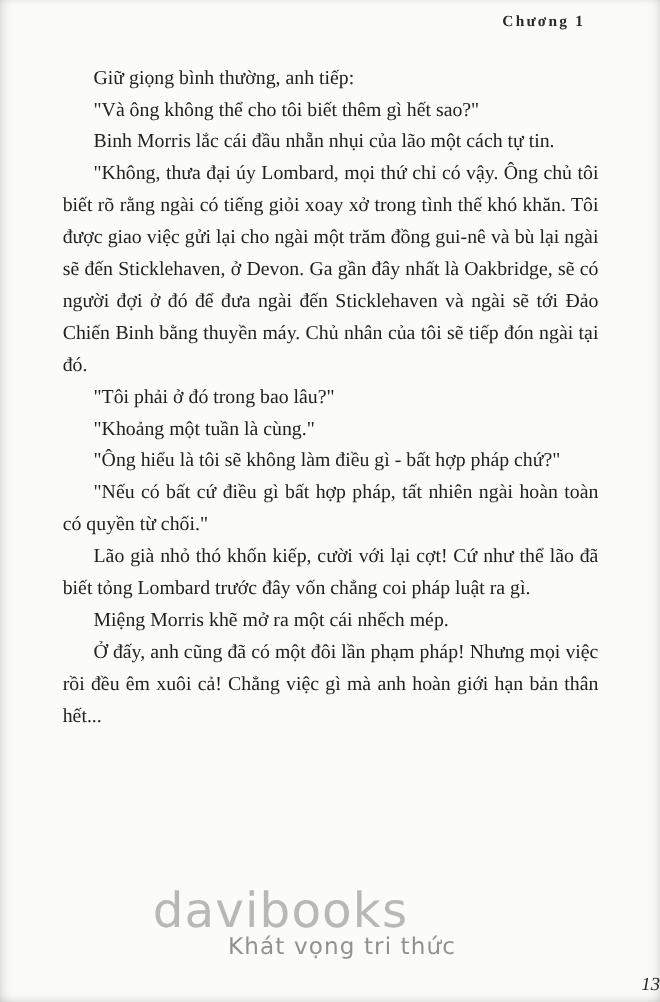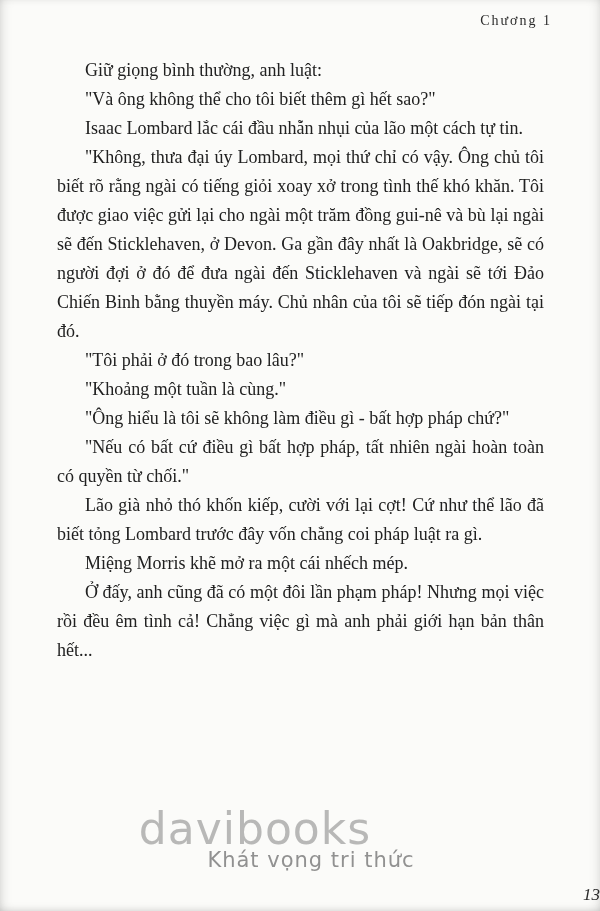--- a/index.html
+++ b/index.html
@@ -18,24 +18,25 @@
   .page {
     position: absolute;
     inset: 0;
     box-shadow: inset 6px 0 14px -8px rgba(0,0,0,0.25),
                 inset -6px 0 14px -8px rgba(0,0,0,0.20),
                 inset 0 -6px 12px -8px rgba(0,0,0,0.15);
   }
   .chapter-header {
     position: absolute;
     top: 13px;
-    right: 48px;
+    right: 68px;
     font-size: 14px;
     letter-spacing: 2px;
     color: #2b2b2b;
+    font-weight: bold;
   }
   .content {
     position: absolute;
     top: 56px;
     left: 57px;
     right: 56px;
   }
   .content p.para {
     margin: 0;
     font-size: 18px;
@@ -82,31 +83,31 @@
   }
 </style>
 </head>
 <body>
 
 <div class="page">
 
   <div class="chapter-header">Chương  1</div>
 
   <div class="content" id="paragraph-list">
-      <p class="para">Giữ giọng bình thường, anh luật:</p>
+      <p class="para">Giữ giọng bình thường, anh tiếp:</p>
       <p class="para">"Và ông không thể cho tôi biết thêm gì hết sao?"</p>
-      <p class="para">Isaac Lombard lắc cái đầu nhẵn nhụi của lão một cách tự tin.</p>
+      <p class="para">Binh Morris lắc cái đầu nhẵn nhụi của lão một cách tự tin.</p>
       <p class="para">"Không, thưa đại úy Lombard, mọi thứ chỉ có vậy. Ông chủ tôi biết rõ rằng ngài có tiếng giỏi xoay xở trong tình thế khó khăn. Tôi được giao việc gửi lại cho ngài một trăm đồng gui-nê và bù lại ngài sẽ đến Sticklehaven, ở Devon. Ga gần đây nhất là Oakbridge, sẽ có người đợi ở đó để đưa ngài đến Sticklehaven và ngài sẽ tới Đảo Chiến Binh bằng thuyền máy. Chủ nhân của tôi sẽ tiếp đón ngài tại đó.</p>
       <p class="para">"Tôi phải ở đó trong bao lâu?"</p>
       <p class="para">"Khoảng một tuần là cùng."</p>
       <p class="para">"Ông hiểu là tôi sẽ không làm điều gì - bất hợp pháp chứ?"</p>
       <p class="para">"Nếu có bất cứ điều gì bất hợp pháp, tất nhiên ngài hoàn toàn có quyền từ chối."</p>
       <p class="para">Lão già nhỏ thó khốn kiếp, cười với lại cợt! Cứ như thể lão đã biết tỏng Lombard trước đây vốn chẳng coi pháp luật ra gì.</p>
       <p class="para">Miệng Morris khẽ mở ra một cái nhếch mép.</p>
-      <p class="para">Ở đấy, anh cũng đã có một đôi lần phạm pháp! Nhưng mọi việc rồi đều êm tình cả! Chẳng việc gì mà anh phải giới hạn bản thân hết...</p>
+      <p class="para">Ở đấy, anh cũng đã có một đôi lần phạm pháp! Nhưng mọi việc rồi đều êm xuôi cả! Chẳng việc gì mà anh hoàn giới hạn bản thân hết...</p>
     </div>
 
   <div class="watermark">
     <div class="wm-brand">davibooks</div>
     <div class="wm-slogan">Khát vọng tri thức</div>
   </div>
 
   <div class="page-number">13</div>
 
 </div>

